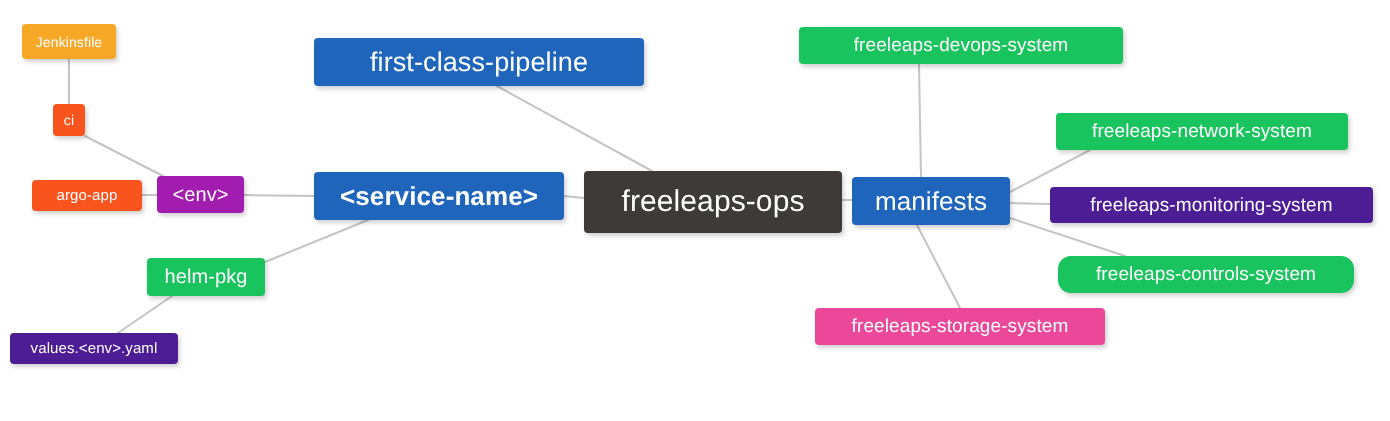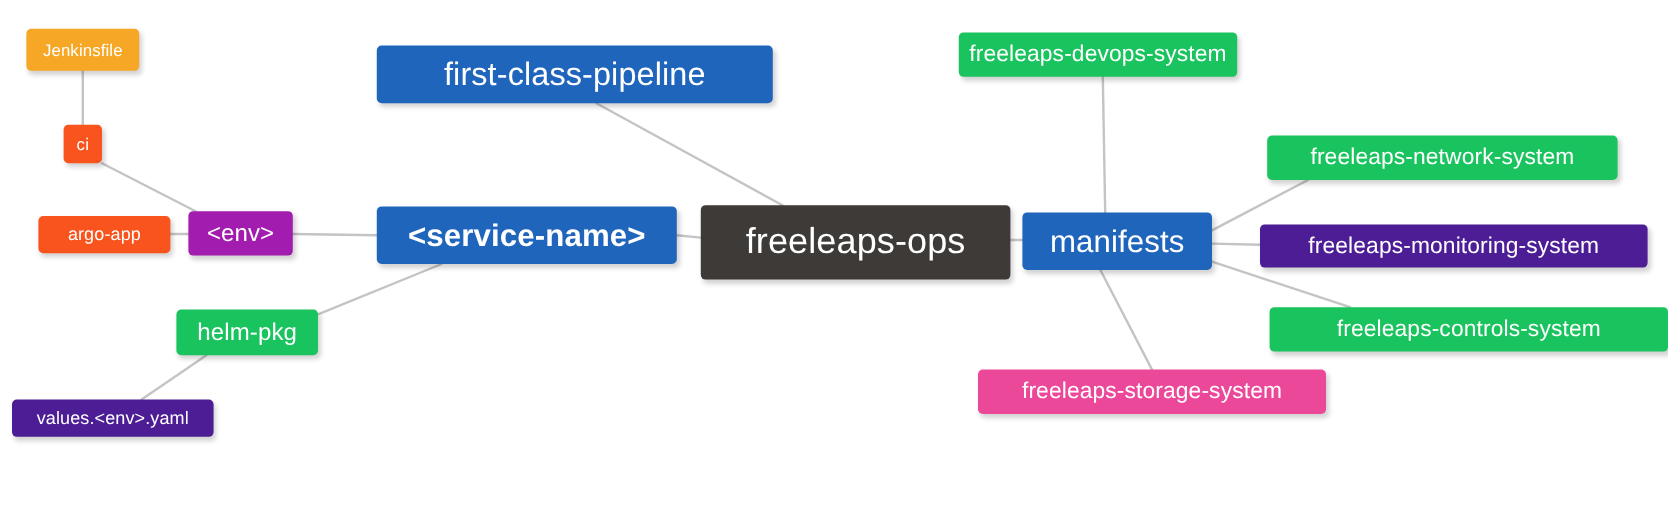--- a/index.html
+++ b/index.html
@@ -62,19 +62,19 @@
       <div class="node" style="left: 22px; top: 24px; width: 94px; height: 35px; background: rgb(246, 167, 38); font-size: 14px;">Jenkinsfile</div>
       <div class="node" style="left: 53px; top: 104px; width: 32px; height: 32px; background: rgb(249, 83, 30); font-size: 14px;">ci</div>
       <div class="node" style="left: 32px; top: 180px; width: 110px; height: 31px; background: rgb(249, 83, 30); font-size: 15px;">argo-app</div>
       <div class="node" style="left: 157px; top: 176px; width: 87px; height: 37px; background: #a21caf; font-size: 20px;">&lt;env&gt;</div>
       <div class="node" style="left: 147px; top: 258px; width: 118px; height: 38px; background: rgb(25, 195, 94); font-size: 20px;">helm-pkg</div>
       <div class="node" style="left: 10px; top: 333px; width: 168px; height: 31px; background: #4c1d95; font-size: 15px;">values.&lt;env&gt;.yaml</div>
       <div class="node" style="left: 314px; top: 38px; width: 330px; height: 48px; background: rgb(32, 101, 188); font-size: 27px;">first-class-pipeline</div>
       <div class="node" style="left: 314px; top: 172px; width: 250px; height: 48px; background: rgb(32, 101, 188); font-size: 26px; font-weight: bold;">&lt;service-name&gt;</div>
       <div class="node" style="left: 584px; top: 171px; width: 258px; height: 62px; background: rgb(62, 58, 56); font-size: 30px;">freeleaps-ops</div>
       <div class="node" style="left: 852px; top: 177px; width: 158px; height: 48px; background: rgb(32, 101, 188); font-size: 26px;">manifests</div>
-      <div class="node" style="left: 799px; top: 27px; width: 232px; height: 37px; background: rgb(25, 195, 94); font-size: 19px;">freeleaps-devops-system</div>
+      <div class="node" style="left: 799px; top: 27px; width: 324px; height: 37px; background: rgb(25, 195, 94); font-size: 19px;">freeleaps-devops-system</div>
       <div class="node" style="left: 1056px; top: 113px; width: 292px; height: 37px; background: rgb(25, 195, 94); font-size: 19px; text-align: center;">freeleaps-network-system</div>
       <div class="node" style="left: 1050px; top: 187px; width: 323px; height: 36px; background: #4c1d95; font-size: 19px;">freeleaps-monitoring-system</div>
-      <div class="node" style="left: 1058px; top: 256px; width: 332px; height: 37px; background: rgb(25, 195, 94); font-size: 19px;">freeleaps-controls-system</div>
+      <div class="node" style="left: 1058px; top: 256px; width: 296px; height: 37px; background: rgb(25, 195, 94); font-size: 19px; border-radius: 13px;">freeleaps-controls-system</div>
       <div class="node" style="left: 815px; top: 308px; width: 290px; height: 37px; background: #ec4899; font-size: 19px;">freeleaps-storage-system</div>
     </div>
 </div>
 
 </body></html>

